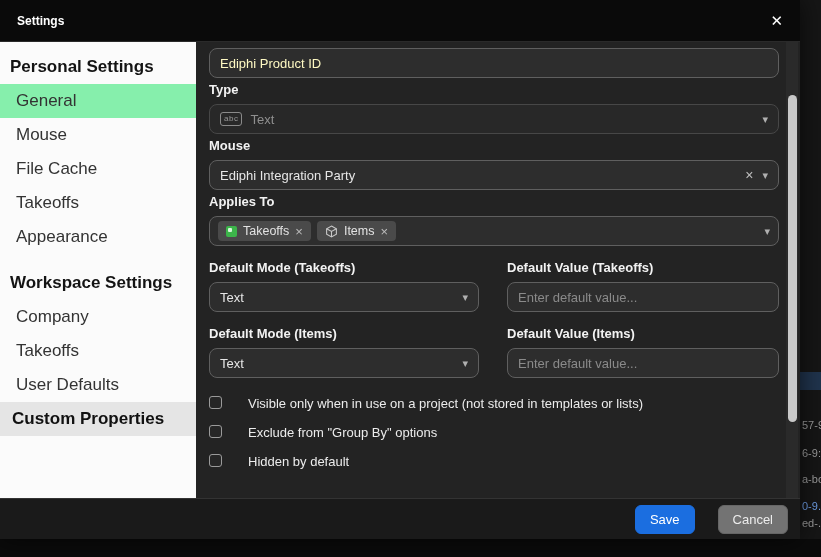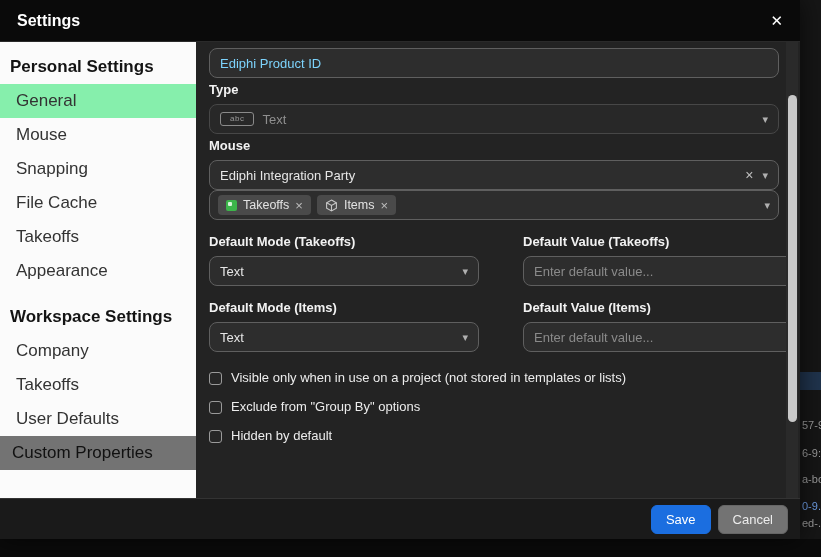--- a/index.html
+++ b/index.html
@@ -37,56 +37,56 @@
   .modal {
     position: absolute; left: 0; top: 0; width: 800px; height: 539px;
     background: #232323; display: flex; flex-direction: column;
     box-shadow: 0 0 24px rgba(0,0,0,.65);
   }
   .titlebar {
     height: 42px; background: #0a0a0a; flex: 0 0 42px;
     display: flex; align-items: center; justify-content: space-between;
     padding: 0 17px; border-bottom: 1px solid #2a2a2a;
   }
-  .titlebar .title { font-size: 16px; font-weight: 700; color: #ffffff; }
+  .titlebar .title { font-size: 12px; font-weight: 700; color: #ffffff; }
   .titlebar .close { color: #ffffff; font-size: 15px; cursor: pointer; line-height: 1; }
 
   .modal-body { flex: 1; display: flex; min-height: 0; }
 
   
   .sidebar {
     width: 196px; flex: 0 0 196px; background: #fbfbfb; color: #222;
     padding-top: 8px; font-size: 17px; overflow: hidden;
   }
   .sb-header { font-weight: 700; color: #141414; padding: 7px 10px; }
   .sb-header.second { margin-top: 12px; }
   .sb-item { padding: 7px 16px; color: #333; cursor: pointer; }
   .sb-item.hover { background: #86efac; }
-  .sb-item.active { background: #737373; color: #111; font-weight: 400; padding-left: 12px; }
+  .sb-item.active { background: #e5e5e5; color: #111; font-weight: 700; padding-left: 12px; }
 
   
   .content {
     flex: 1; background: #232323; position: relative; overflow: hidden;
     padding: 6px 0 0 13px;
   }
   .fields { width: 570px; }
   .flabel { font-size: 13px; font-weight: 700; color: #f2f2f2; margin: 4px 0 7px; }
   .field {
     height: 30px; border-radius: 8px; background: #2d2d2d; border: 1px solid #5f5f5f;
     display: flex; align-items: center; padding: 0 10px; font-size: 13px; color: #e6e6e6;
     width: 100%;
   }
   input.field { outline: none; }
   input.field::placeholder { color: #8a8a8a; }
-  .field.name-input { color: #7dd3fc; }
+  .field.name-input { color: #fef9c3; }
   .field.disabled { background: #282828; border-color: #474747; color: #8f8f8f; }
 
   .type-badge {
     border: 1px solid #8a8a8a; border-radius: 3px; font-size: 8px; line-height: 1;
-    padding: 2px 9px; color: #9a9a9a; margin-right: 8px; letter-spacing: .5px;
+    padding: 2px 3px; color: #9a9a9a; margin-right: 8px; letter-spacing: .5px;
   }
   .caret { margin-left: auto; color: #b0b0b0; font-size: 11px; }
   .right-controls { margin-left: auto; display: flex; align-items: center; gap: 9px; }
   .clear-x { color: #c0c0c0; font-size: 14px; cursor: pointer; line-height: 1; }
   .right-controls .caret { margin-left: 0; }
 
   .multi { padding: 0 8px; gap: 6px; }
   .tag {
     background: #4a4a4a; border-radius: 4px; padding: 3px 8px;
     display: flex; align-items: center; gap: 6px; font-size: 12.5px; color: #e2e2e2;
@@ -95,46 +95,46 @@
   .icon-takeoff {
     width: 11px; height: 11px; background: #3cb54a; border-radius: 2px;
     display: inline-block; position: relative;
   }
   .icon-takeoff span {
     position: absolute; left: 2px; top: 2px; width: 4px; height: 4px;
     background: #d7f5da; border-radius: 1px; display: block;
   }
 
   .grid-row {
-    display: grid; grid-template-columns: 270px 272px; column-gap: 44px;
+    display: grid; grid-template-columns: 270px 272px; column-gap: 28px;
     margin-top: 14px;
   }
   .grid-row .flabel { margin: 0 0 7px; }
 
-  .cb-row { display: flex; align-items: flex-end; gap: 9px; font-size: 13px; color: #ececec; }
+  .cb-row { display: flex; align-items: flex-start; gap: 26px; font-size: 13px; color: #ececec; }
   .cb-row.first { margin-top: 18px; }
   .cb-row.next { margin-top: 14px; }
   .cb-box {
     width: 13px; height: 13px; border: 1px solid #9a9a9a; border-radius: 3px;
     background: #262626; flex: 0 0 13px; cursor: pointer;
   }
 
   
   .scroll-track {
     position: absolute; right: 2px; top: 0; bottom: 0; width: 12px; background: #2a2a2a;
   }
   .scroll-thumb {
     position: absolute; right: 1px; top: 53px; width: 9px; height: 327px;
     background: #c9c9c9; border-radius: 5px; cursor: grab;
   }
 
   
   .footer {
     flex: 0 0 41px; background: #1a1a1a; border-top: 1px solid #333;
-    display: flex; align-items: center; justify-content: flex-end; gap: 7px;
+    display: flex; align-items: center; justify-content: flex-end; gap: 23px;
     padding: 0 12px;
   }
   .btn {
     font-size: 13px; border-radius: 6px; padding: 6px 14px; cursor: pointer;
     font-family: "Liberation Sans", sans-serif;
   }
   .btn.save { background: #1b6ee0; border: 1px solid #1b6ee0; color: #ffffff; }
   .btn.cancel { background: #737373; border: 1px solid #666; color: #ececec; }
 </style>
 </head>
@@ -156,21 +156,20 @@
     <span class="title">Settings</span>
     <span class="close">✕</span>
   </div>
 
   <div class="modal-body">
 
     <div class="sidebar">
       <div class="sb-header">Personal Settings</div>
       <div class="sb-item hover">General</div>
       <div class="sb-item">Mouse</div>
-      <div class="sb-item">Snapping</div>
       <div class="sb-item">File Cache</div>
       <div class="sb-item">Takeoffs</div>
       <div class="sb-item">Appearance</div>
 
       <div class="sb-header second">Workspace Settings</div>
       <div class="sb-item">Company</div>
       <div class="sb-item">Takeoffs</div>
       <div class="sb-item">User Defaults</div>
       <div class="sb-item active">Custom Properties</div>
     </div>
@@ -189,20 +188,21 @@
 
         <div class="flabel">Mouse</div>
         <div class="field">
           <span>Ediphi Integration Party</span>
           <span class="right-controls">
             <span class="clear-x">×</span>
             <span class="caret">▾</span>
           </span>
         </div>
 
+        <div class="flabel">Applies To</div>
         <div class="field multi">
           <span class="tag">
             <span class="icon-takeoff">
                 <span></span>
               </span>
             <span>Takeoffs</span>
             <span class="remove">×</span>
           </span>
           <span class="tag">
             <svg width="13" height="13" viewBox="0 0 24 24">

